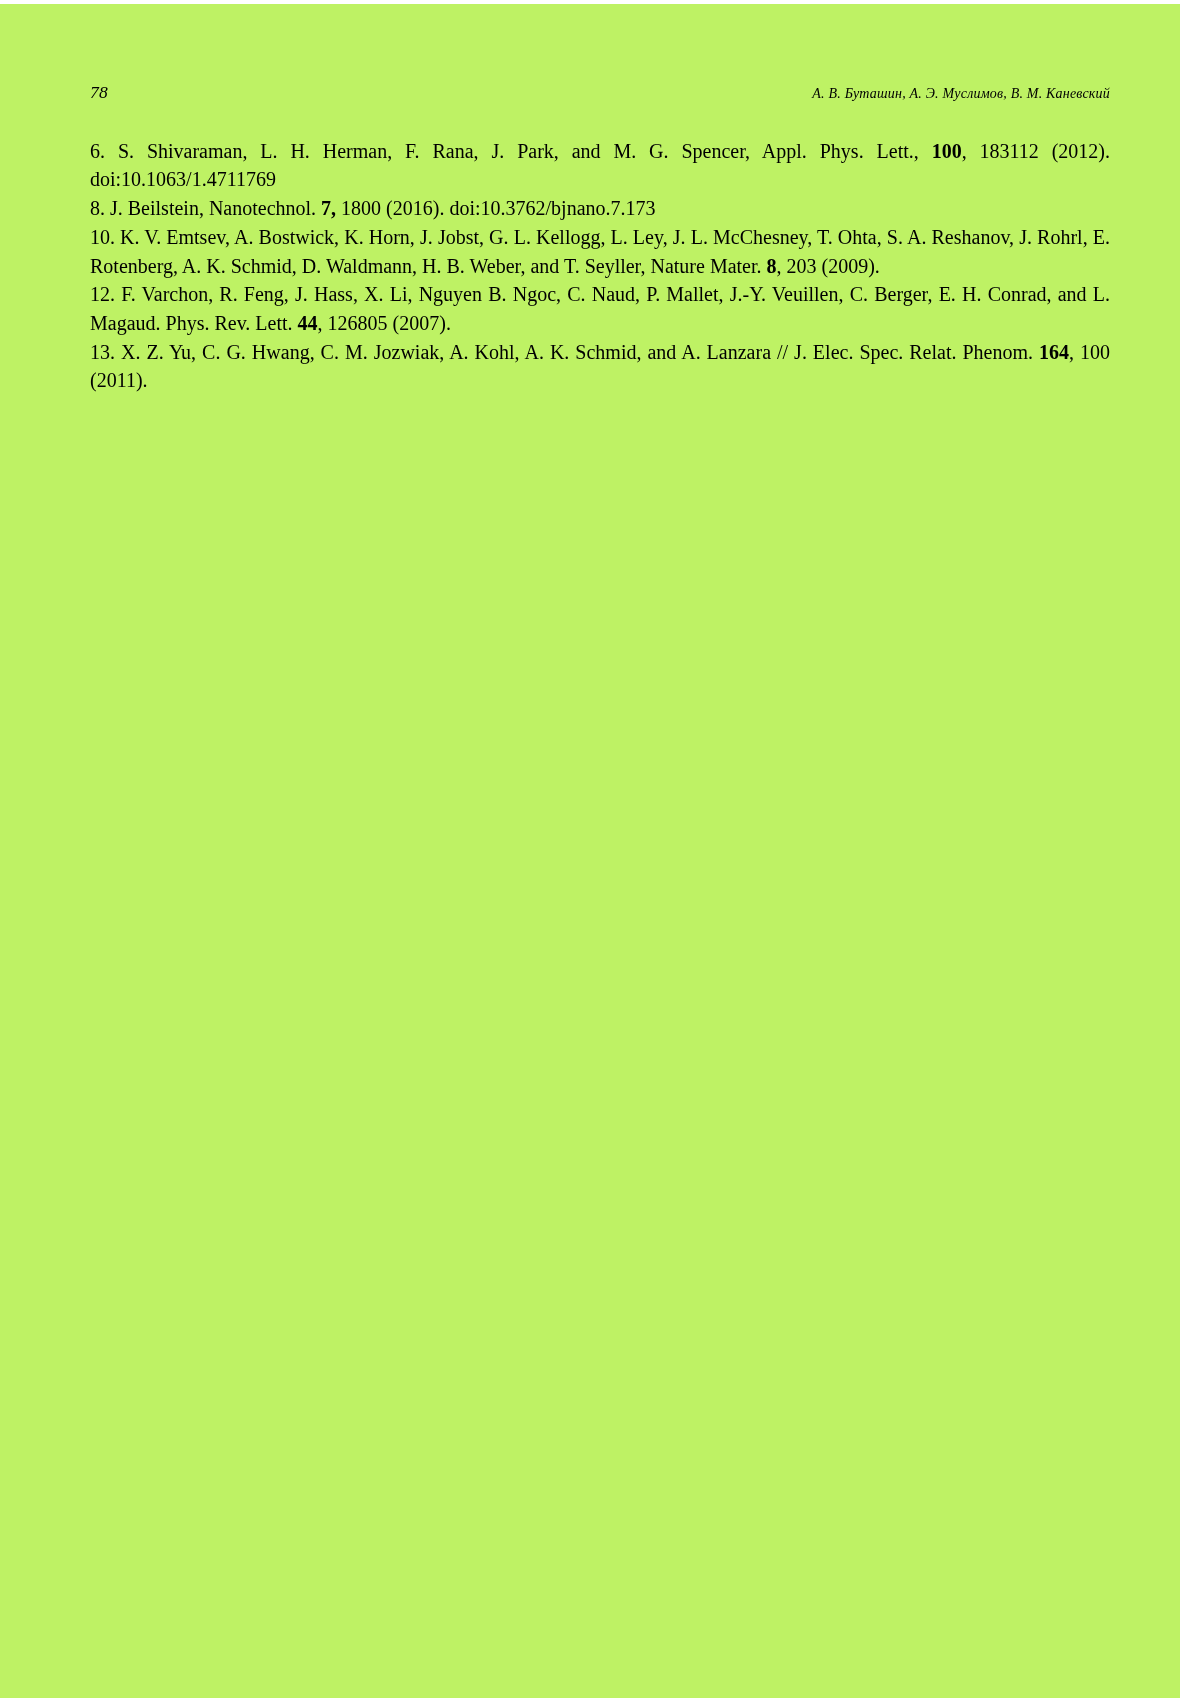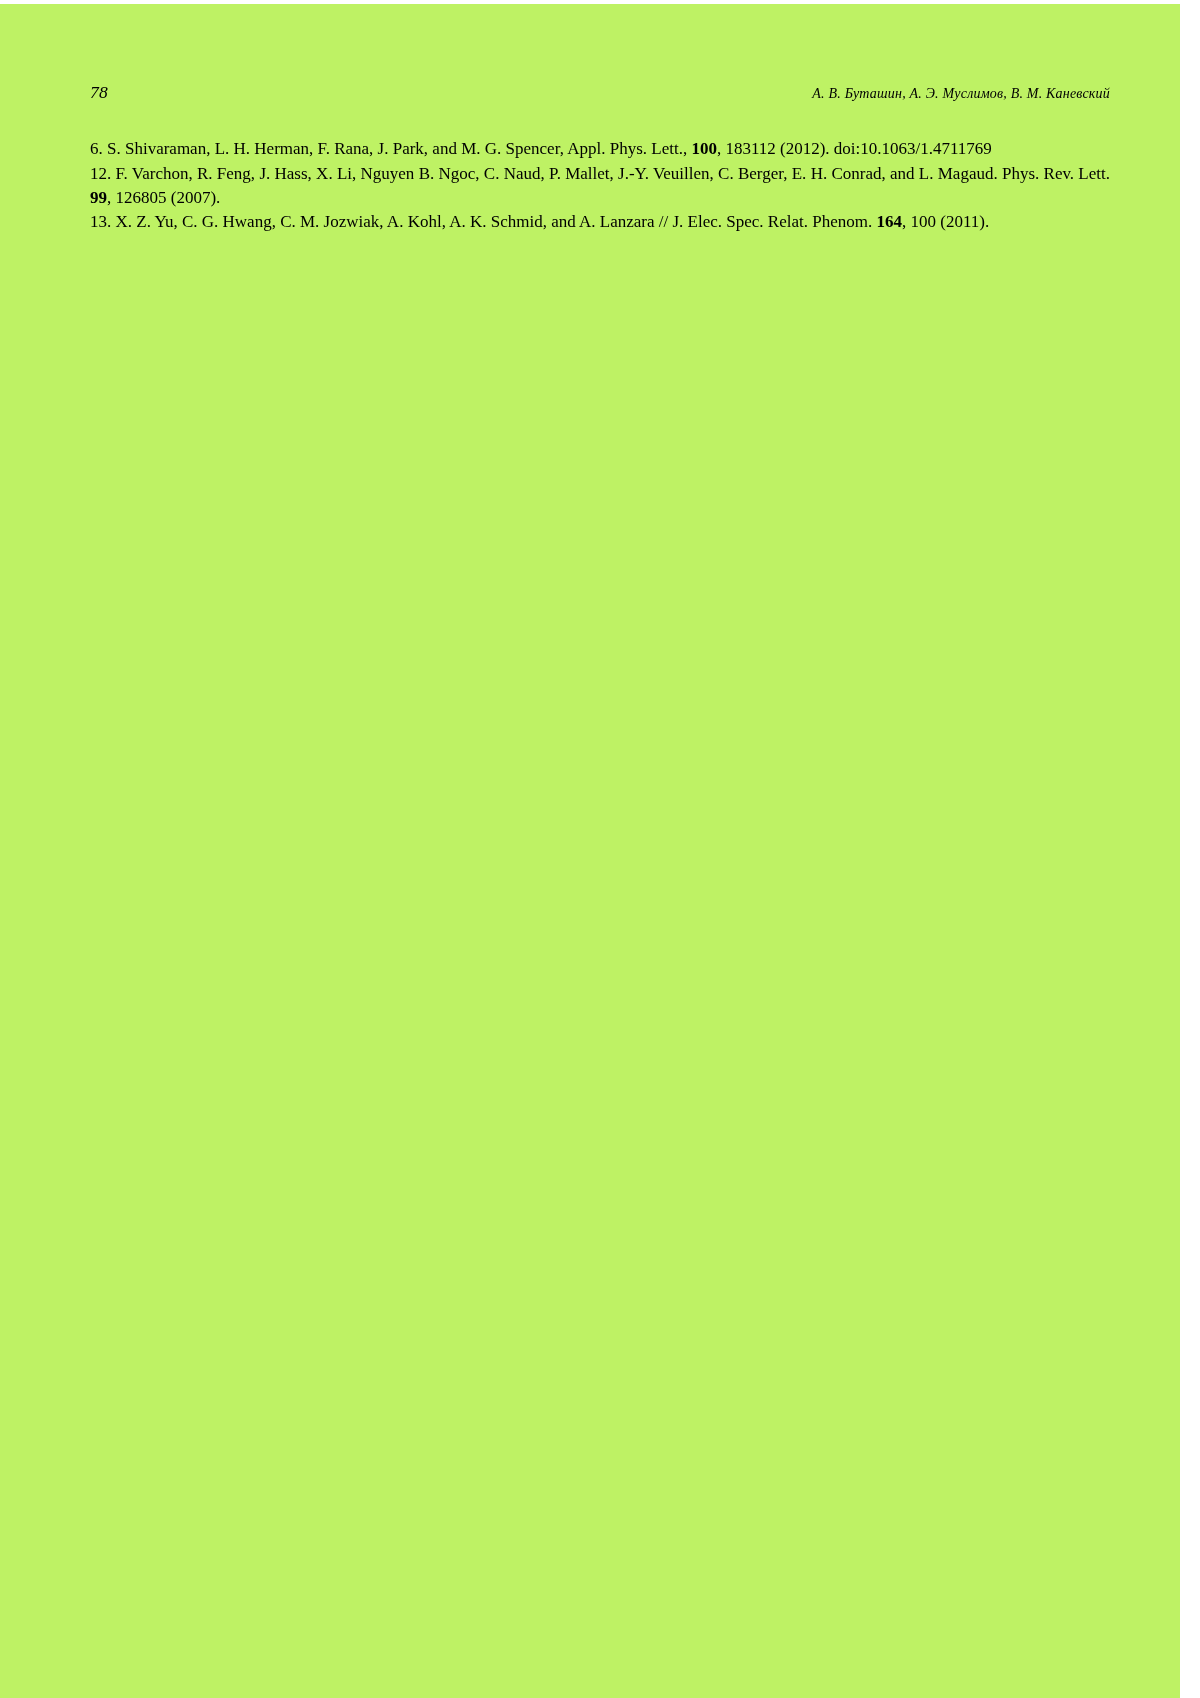--- a/index.html
+++ b/index.html
@@ -40,21 +40,21 @@
   .running-head .page-number {
     font-style: italic;
     font-size: 17.5px;
   }
   .running-head .authors {
     font-style: italic;
     font-size: 14px;
   }
   .refs {
     margin-top: 18px;
-    font-size: 17px;
+    font-size: 20px;
     line-height: 1.42;
     text-align: justify;
     text-justify: inter-word;
     font-family: Liberation Serif, serif;
   }
   .ref {
     margin: 0 0 0.5px 0;
     text-align: justify;
     padding-left: 0;
   }
@@ -71,18 +71,20 @@
 <div class="page">
   <div class="content">
 
     <div class="running-head">
       <span class="page-number">78</span>
       <span class="authors">А. В. Буташин, А. Э. Муслимов, В. М. Каневский</span>
     </div>
 
     <div class="refs">
       <p class="ref">6. S. Shivaraman, L. H. Herman, F. Rana, J. Park, and M. G. Spencer, Appl. Phys. Lett., <b>100</b>, 183112 (2012). doi:10.1063/1.4711769</p>
-      <p class="ref">12. F. Varchon, R. Feng, J. Hass, X. Li, Nguyen B. Ngoc, C. Naud, P. Mallet, J.-Y. Veuillen, C. Berger, E. H. Conrad, and L. Magaud. Phys. Rev. Lett. <b>99</b>, 126805 (2007).</p>
+      <p class="ref last">8. J. Beilstein, Nanotechnol. <b>7,</b> 1800 (2016). doi:10.3762/bjnano.7.173</p>
+      <p class="ref">10. K. V. Emtsev, A. Bostwick, K. Horn, J. Jobst, G. L. Kellogg, L. Ley, J. L. McChesney, T. Ohta, S. A. Reshanov, J. Rohrl, E. Rotenberg, A. K. Schmid, D. Waldmann, H. B. Weber, and T. Seyller, Nature Mater. <b>8</b>, 203 (2009).</p>
+      <p class="ref">12. F. Varchon, R. Feng, J. Hass, X. Li, Nguyen B. Ngoc, C. Naud, P. Mallet, J.-Y. Veuillen, C. Berger, E. H. Conrad, and L. Magaud. Phys. Rev. Lett. <b>44</b>, 126805 (2007).</p>
       <p class="ref">13. X. Z. Yu, C. G. Hwang, C. M. Jozwiak, A. Kohl, A. K. Schmid, and A. Lanzara // J. Elec. Spec. Relat. Phenom. <b>164</b>, 100 (2011).</p>
     </div>
 
   </div>
 </div>
 
 </body></html>

